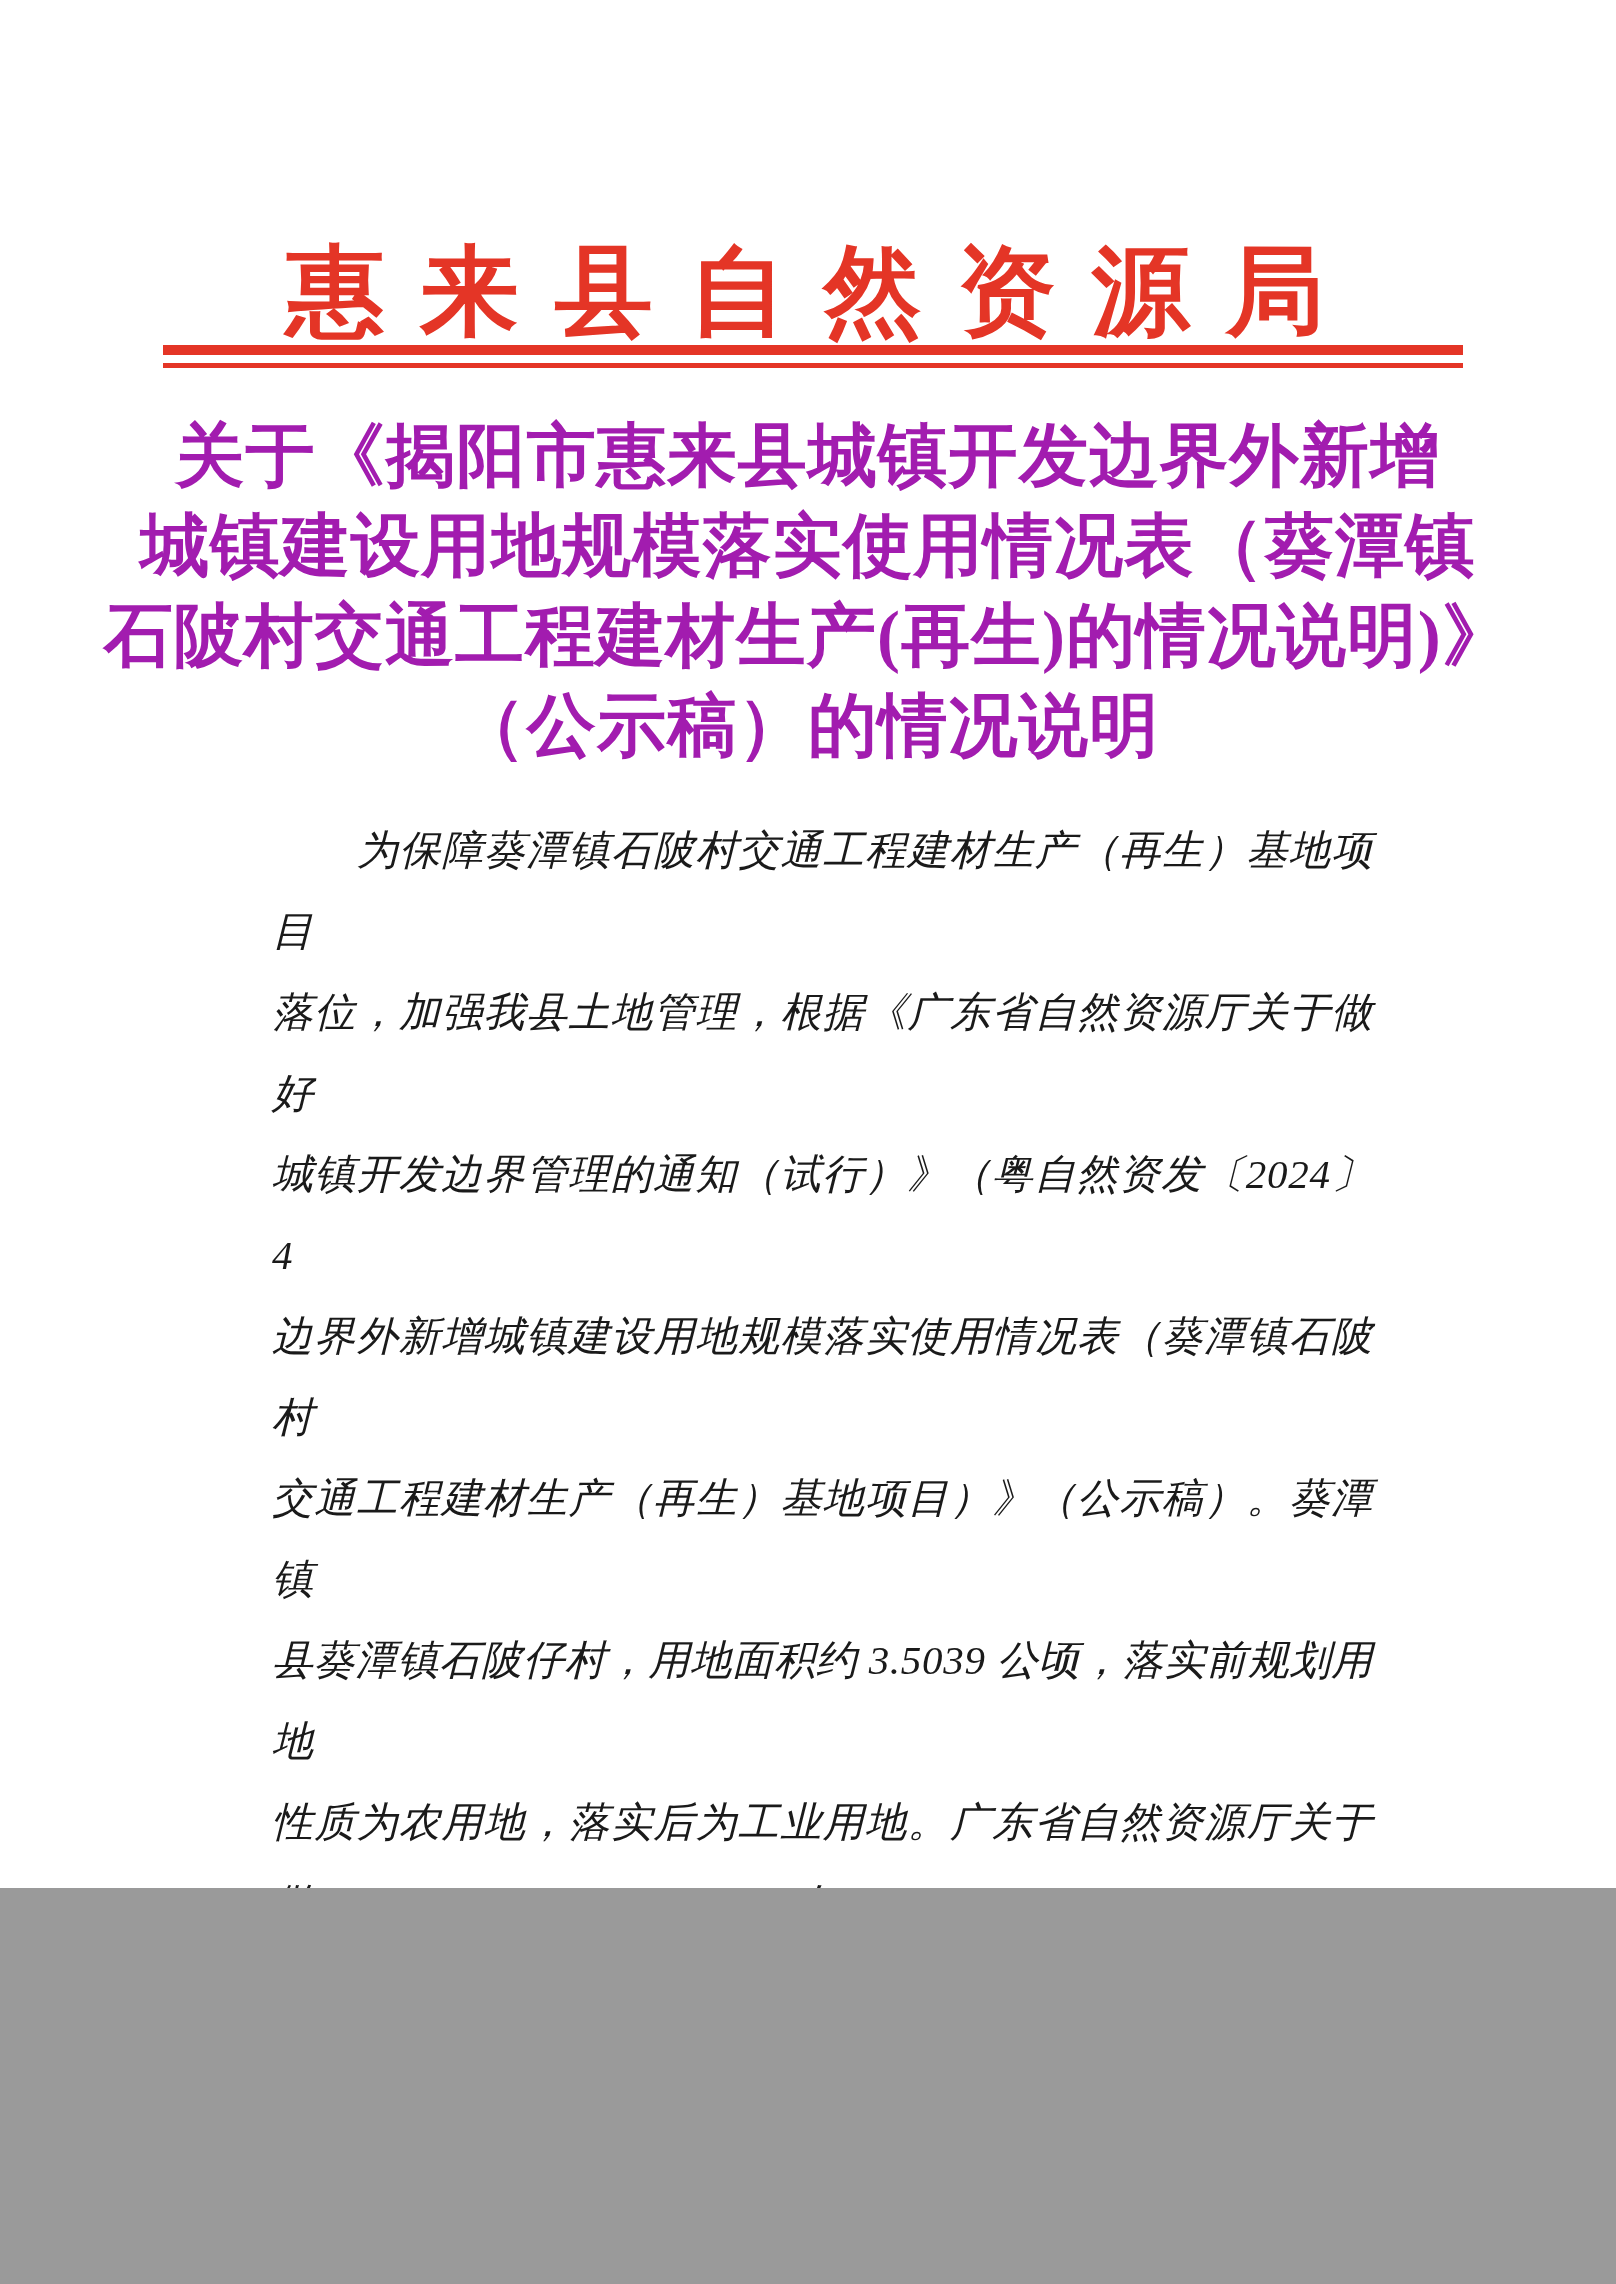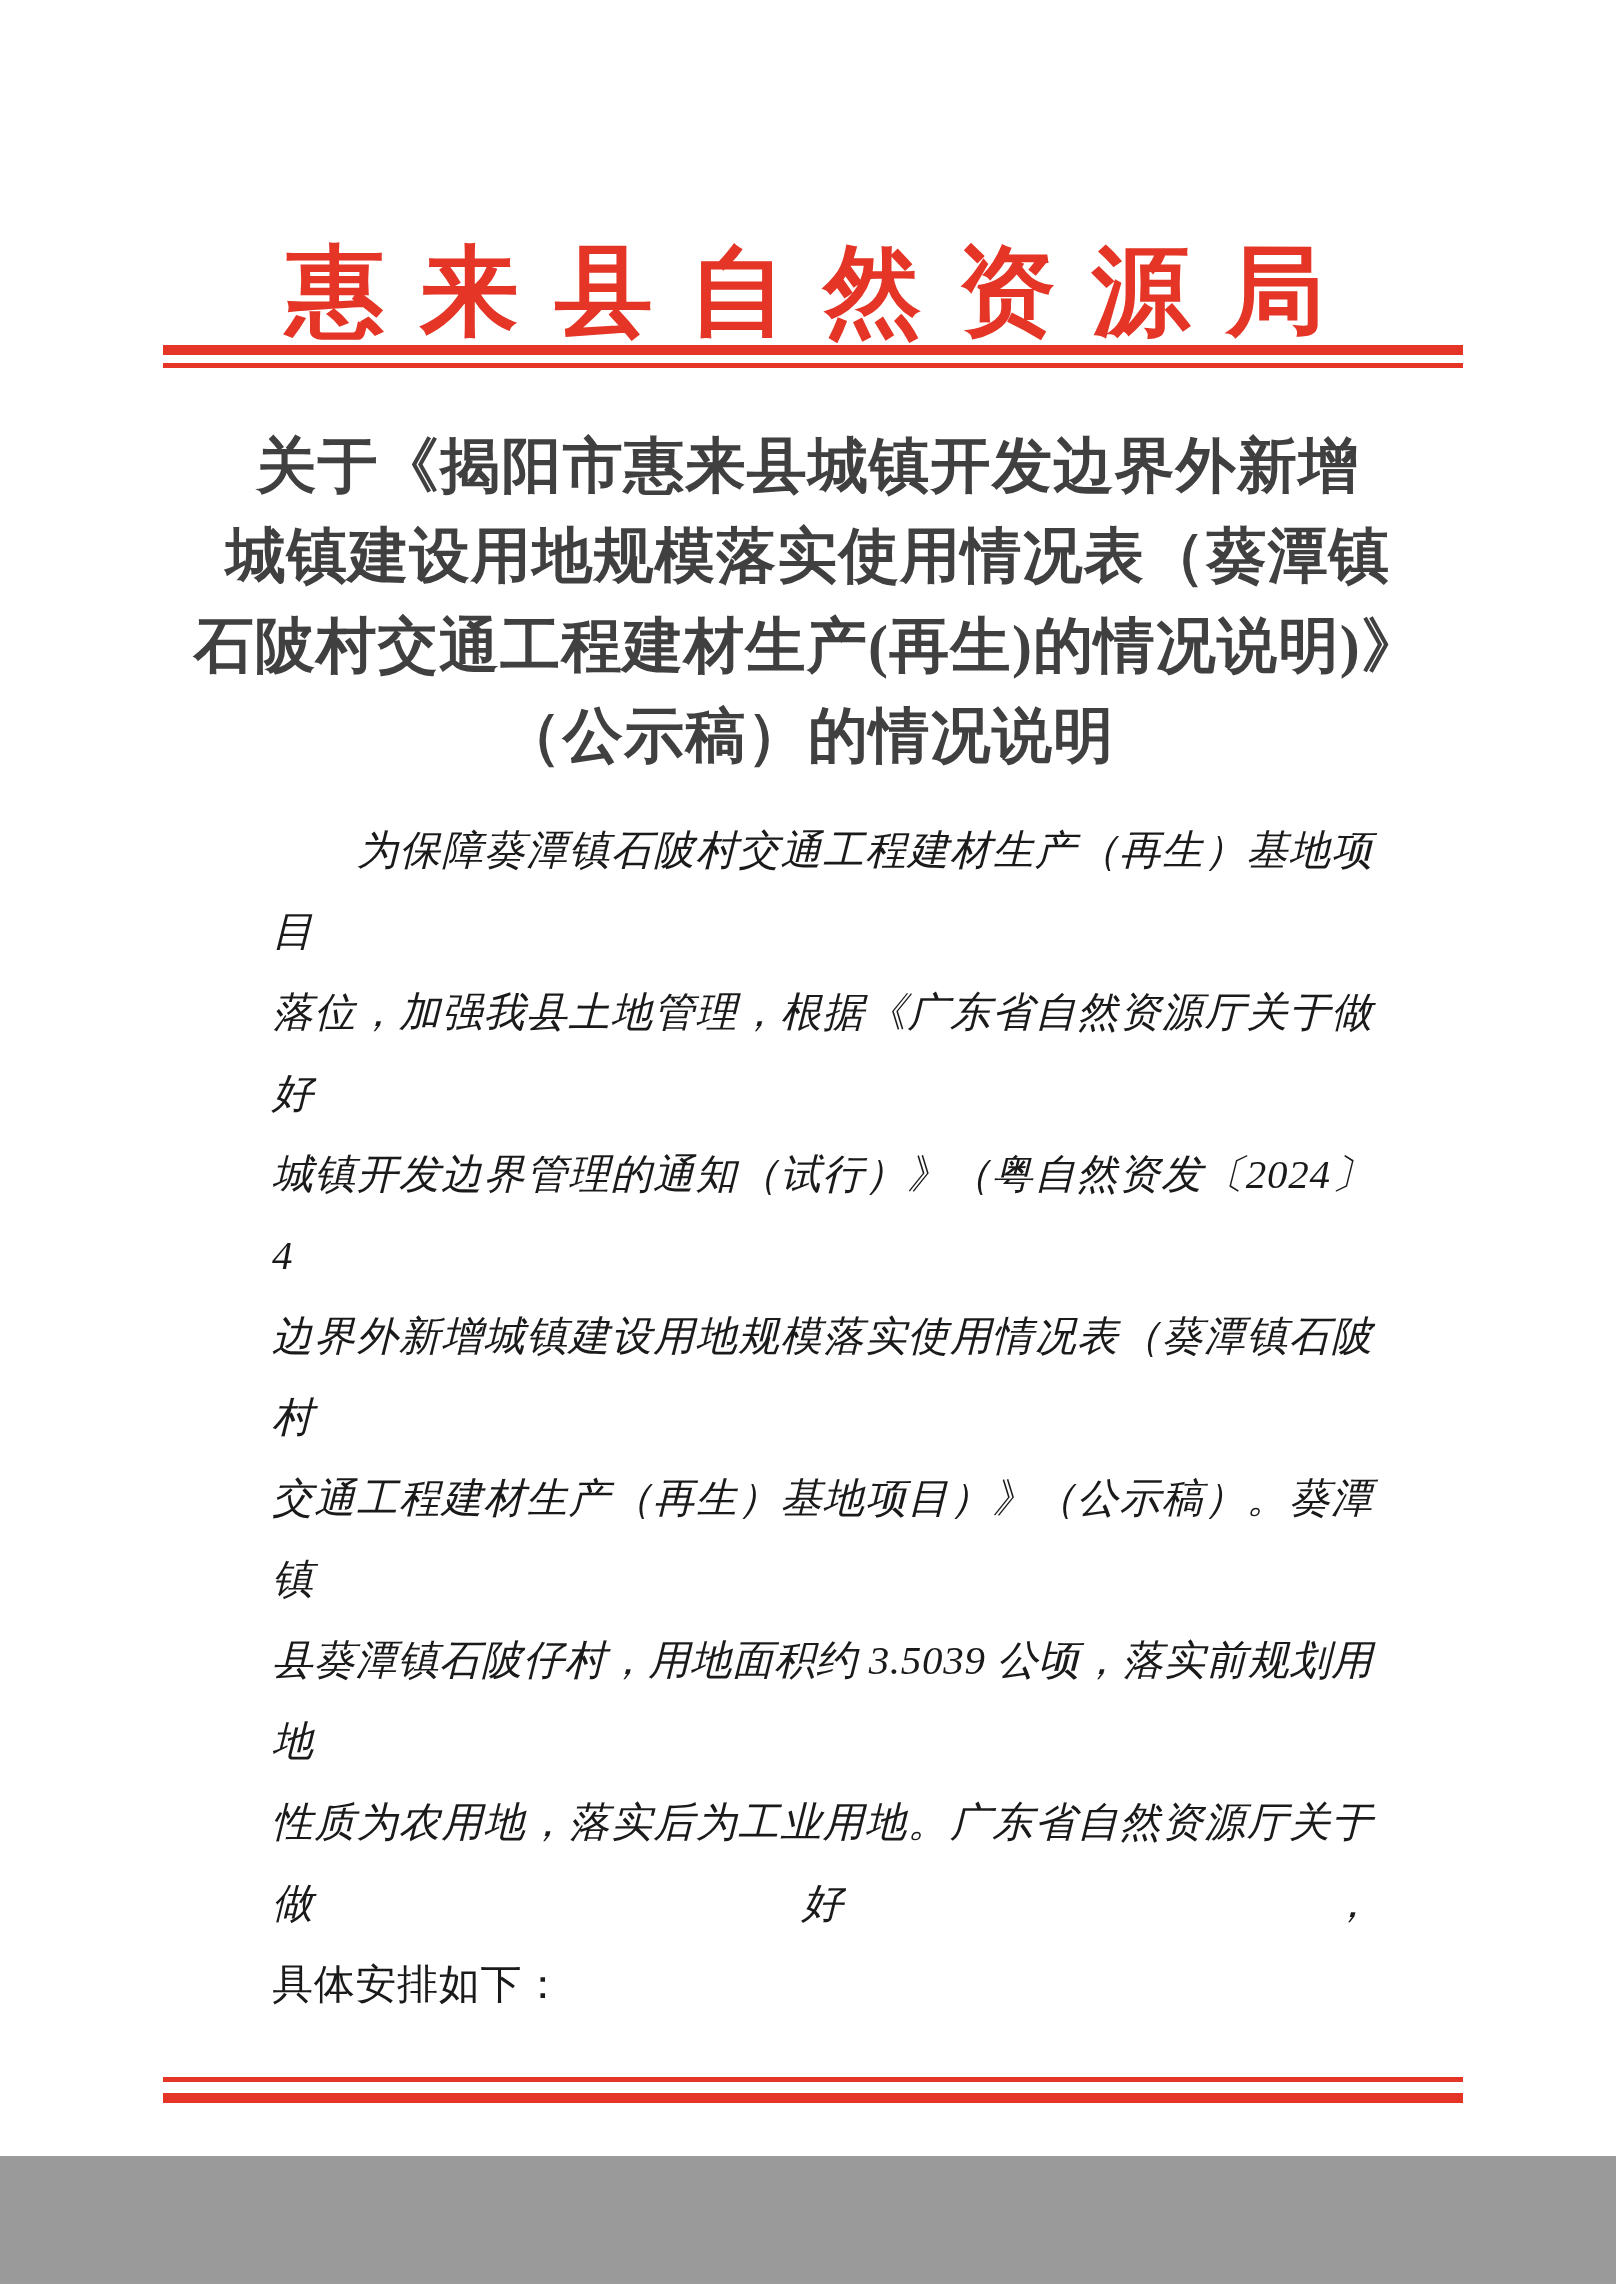--- a/index.html
+++ b/index.html
@@ -3,21 +3,21 @@
 <meta charset="utf-8">
 <style>
   html, body {
     margin: 0;
     padding: 0;
     background: #9a9a9a;
   }
   .page {
     position: relative;
     width: 1616px;
-    height: 2156px;
+    height: 1888px;
     margin: 0 auto;
     background: #ffffff;
     overflow: hidden;
     font-family: "Liberation Serif", "DejaVu Serif", serif;
   }
   
   .agency {
     position: absolute;
     top: 227px;
     left: 0;
@@ -36,26 +36,26 @@
     width: 1300px;
     background: #e43526;
   }
   .rule-head-thick { top: 345px; height: 9.8px; }
   .rule-head-thin  { top: 363px; height: 4.6px;  }
   .rule-foot-thin  { top: 2077px; height: 4.6px; }
   .rule-foot-thick { top: 2093px; height: 9.8px; }
   
   .doc-title {
     position: absolute;
-    top: 421px;
+    top: 411px;
     left: 91px;
     width: 1434px;
     text-align: center;
-    color: #404040;
-    font-size: 60px;
+    color: #a21caf;
+    font-size: 69px;
     font-weight: 900;
     line-height: 90px;
     letter-spacing: 1.3px;
   }
   
   .doc-body {
     position: absolute;
     top: 810px;
     left: 272px;
     width: 1101px;

